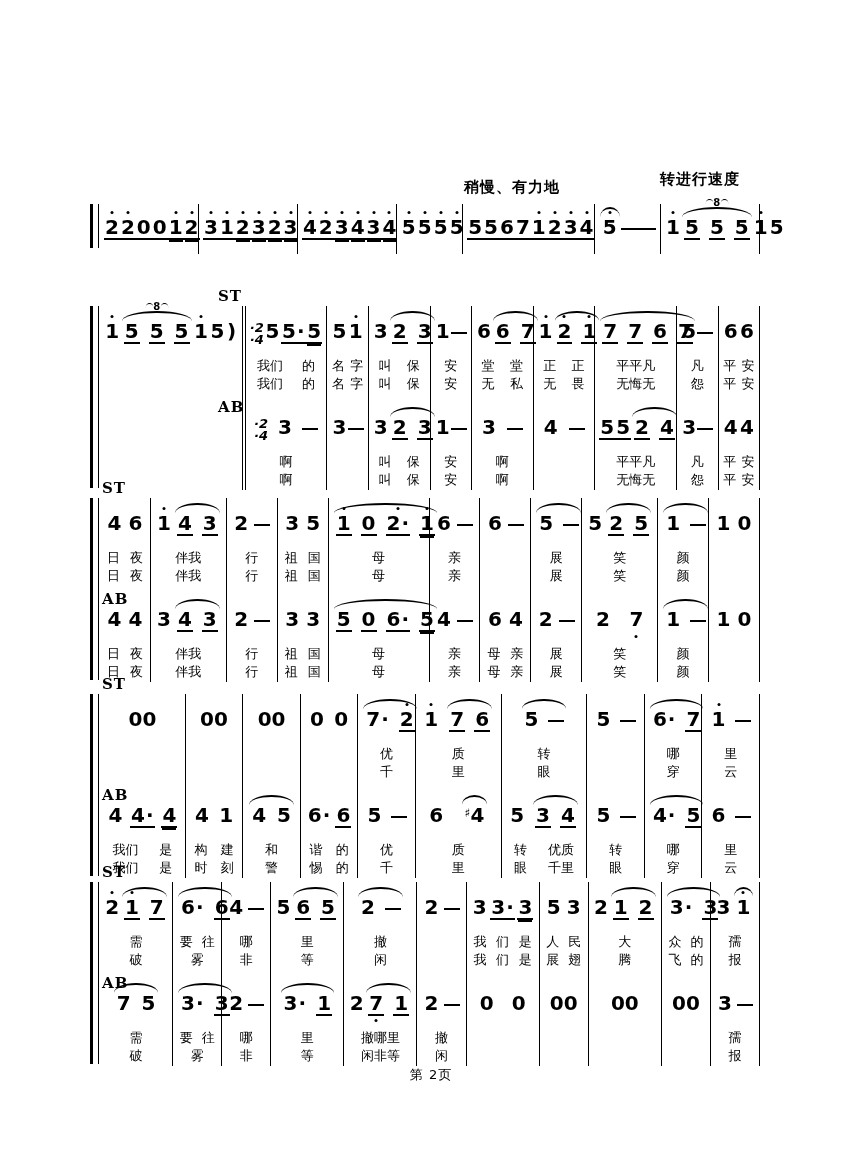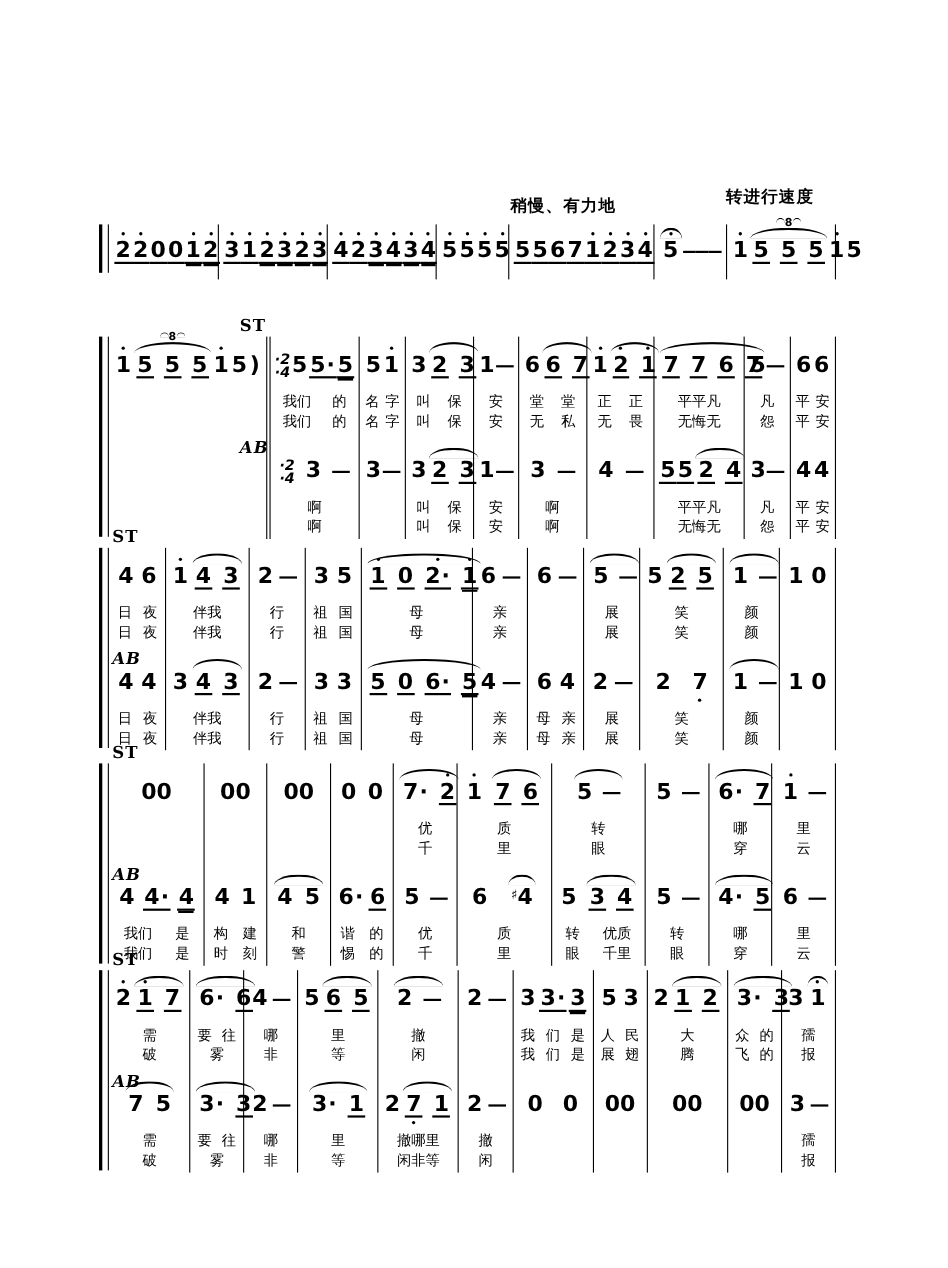--- a/index.html
+++ b/index.html
@@ -12,21 +12,21 @@
   .sys1{top:204px;}
   .sys2{top:306px;}
   .sys3{top:498px;}
   .sys4{top:694px;}
   .sys5{top:882px;}
   .bracket{position:absolute;left:-10px;top:0;bottom:2px;width:5px;
            border-left:3px solid #000;border-right:1px solid #000;}
   .sys1 .bracket{bottom:6px;}
   .vlabel{position:absolute;font:bold 15px "DejaVu Serif",serif;letter-spacing:1px;}
   .lbl-st{top:-19px;left:2px;}
-  .lbl-ab{top:92px;left:2px;font-style:italic;}
+  .lbl-ab{top:92px;left:2px;}
   .sys2 .lbl-st,.sys2 .lbl-ab{left:118px;}
   .mrow{display:flex;width:100%;}
   .col{display:flex;flex-direction:column;border-right:1px solid #000;min-width:0;flex-basis:0;}
   .col.dbl{border-left:4px double #000;}
   .col.nobar{border-right:none;}
   .notes{height:52px;box-sizing:border-box;padding:14px 4px 0 4px;display:flex;
          justify-content:space-around;align-items:flex-start;}
   .sys1 .notes{height:50px;padding-top:12px;}
   .lyr{height:18px;font-size:13px;line-height:16px;display:flex;
        justify-content:space-around;padding:0 2px;white-space:nowrap;}
@@ -1200,13 +1200,14 @@
             <div class="lyr">
               <span>孺</span>
             </div>
             <div class="lyr">
               <span>报</span>
             </div>
           </div>
         </div>
       </div>
     </div>
+  <div id="footer">第 2页</div>
 </div>
 
 </body></html>

